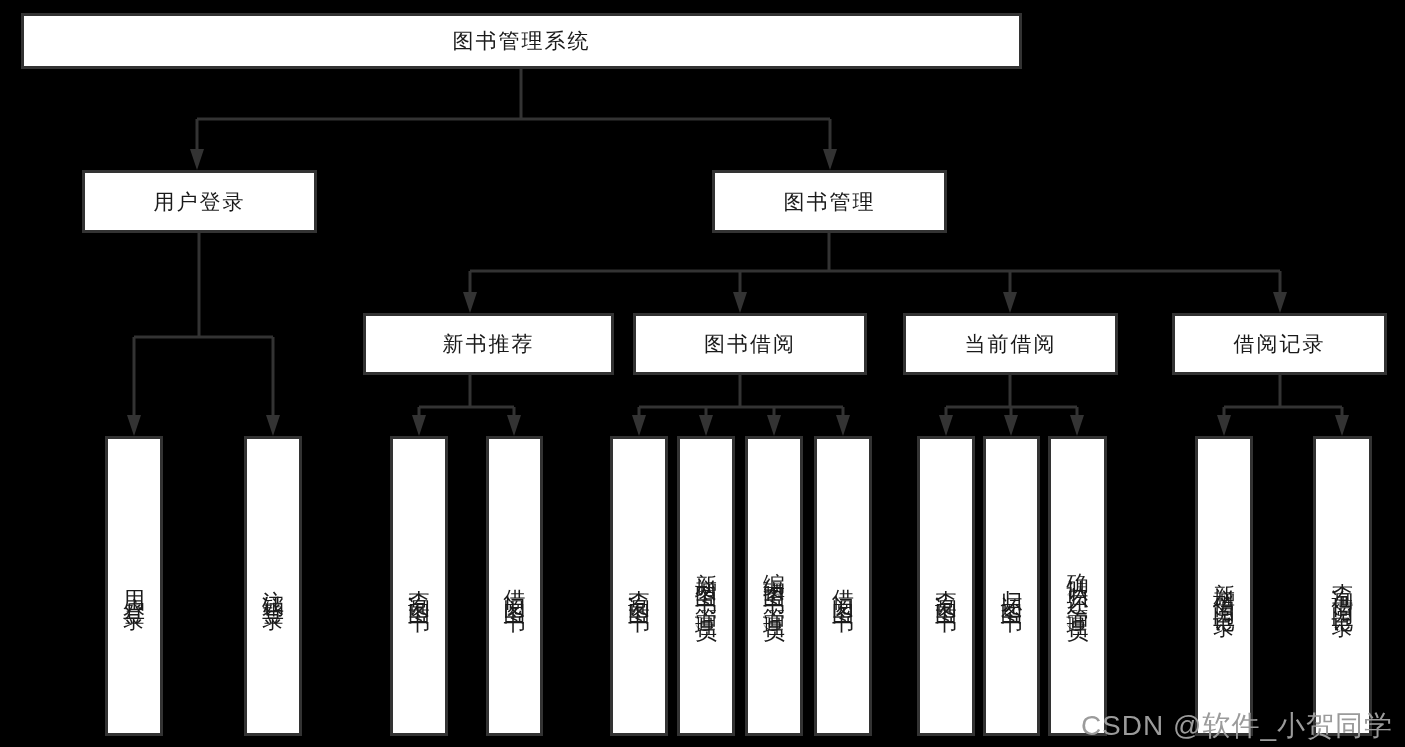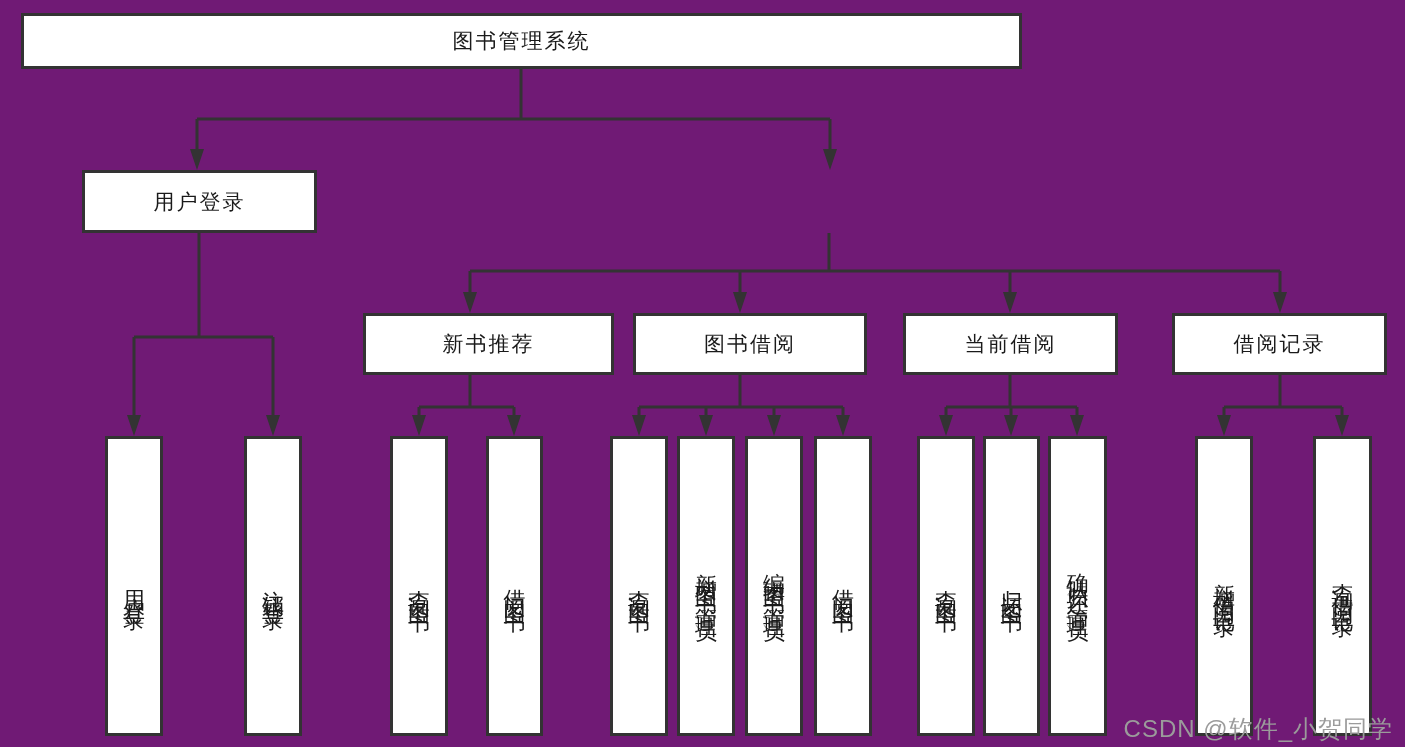--- a/index.html
+++ b/index.html
@@ -1,19 +1,19 @@
 <!DOCTYPE html>
 <html><head>
 <meta charset="utf-8">
 <style>
   html,body{margin:0;padding:0;background:#ffffff;}
   .canvas{
     position:relative;
     width:1405px;height:747px;
-    background:#701a75;
+    background:#000000;
     font-family:"Liberation Sans", sans-serif;
     overflow:hidden;
   }
   .connectors{position:absolute;left:0;top:0;width:1405px;height:747px;}
   .node{
     position:absolute;
     box-sizing:border-box;
     border:3px solid #333333;
     background:#ffffff;
     display:flex;align-items:center;justify-content:center;
@@ -26,21 +26,21 @@
     writing-mode:vertical-rl;
     text-orientation:mixed;
     font-size:22px;
     letter-spacing:7px;
     line-height:1.1;
     white-space:nowrap;
   }
   .watermark{
     position:absolute;
     right:12px;bottom:2px;
-    font-size:24px;
+    font-size:28px;
     color:#9b9b9b;
     letter-spacing:1px;
     white-space:nowrap;
   }
 </style>
 </head>
 <body>
 
 <div class="canvas">
 
@@ -74,20 +74,23 @@
              M1217 415 L1231 415 L1224 436 Z
              M1335 415 L1349 415 L1342 436 Z"></path>
   </svg>
 
   <div class="node hbox" style="left:21px;top:13px;width:1001px;height:56px">
     <span>图书管理系统</span>
   </div>
 
   <div class="node hbox" style="left:82px;top:170px;width:235px;height:63px">
     <span>用户登录</span>
+  </div>
+  <div class="node hbox" style="left:712px;top:170px;width:235px;height:63px">
+    <span>图书管理</span>
   </div>
 
   <div class="node hbox" style="left:363px;top:313px;width:251px;height:62px">
     <span>新书推荐</span>
   </div>
   <div class="node hbox" style="left:633px;top:313px;width:234px;height:62px">
     <span>图书借阅</span>
   </div>
   <div class="node hbox" style="left:903px;top:313px;width:215px;height:62px">
     <span>当前借阅</span>

